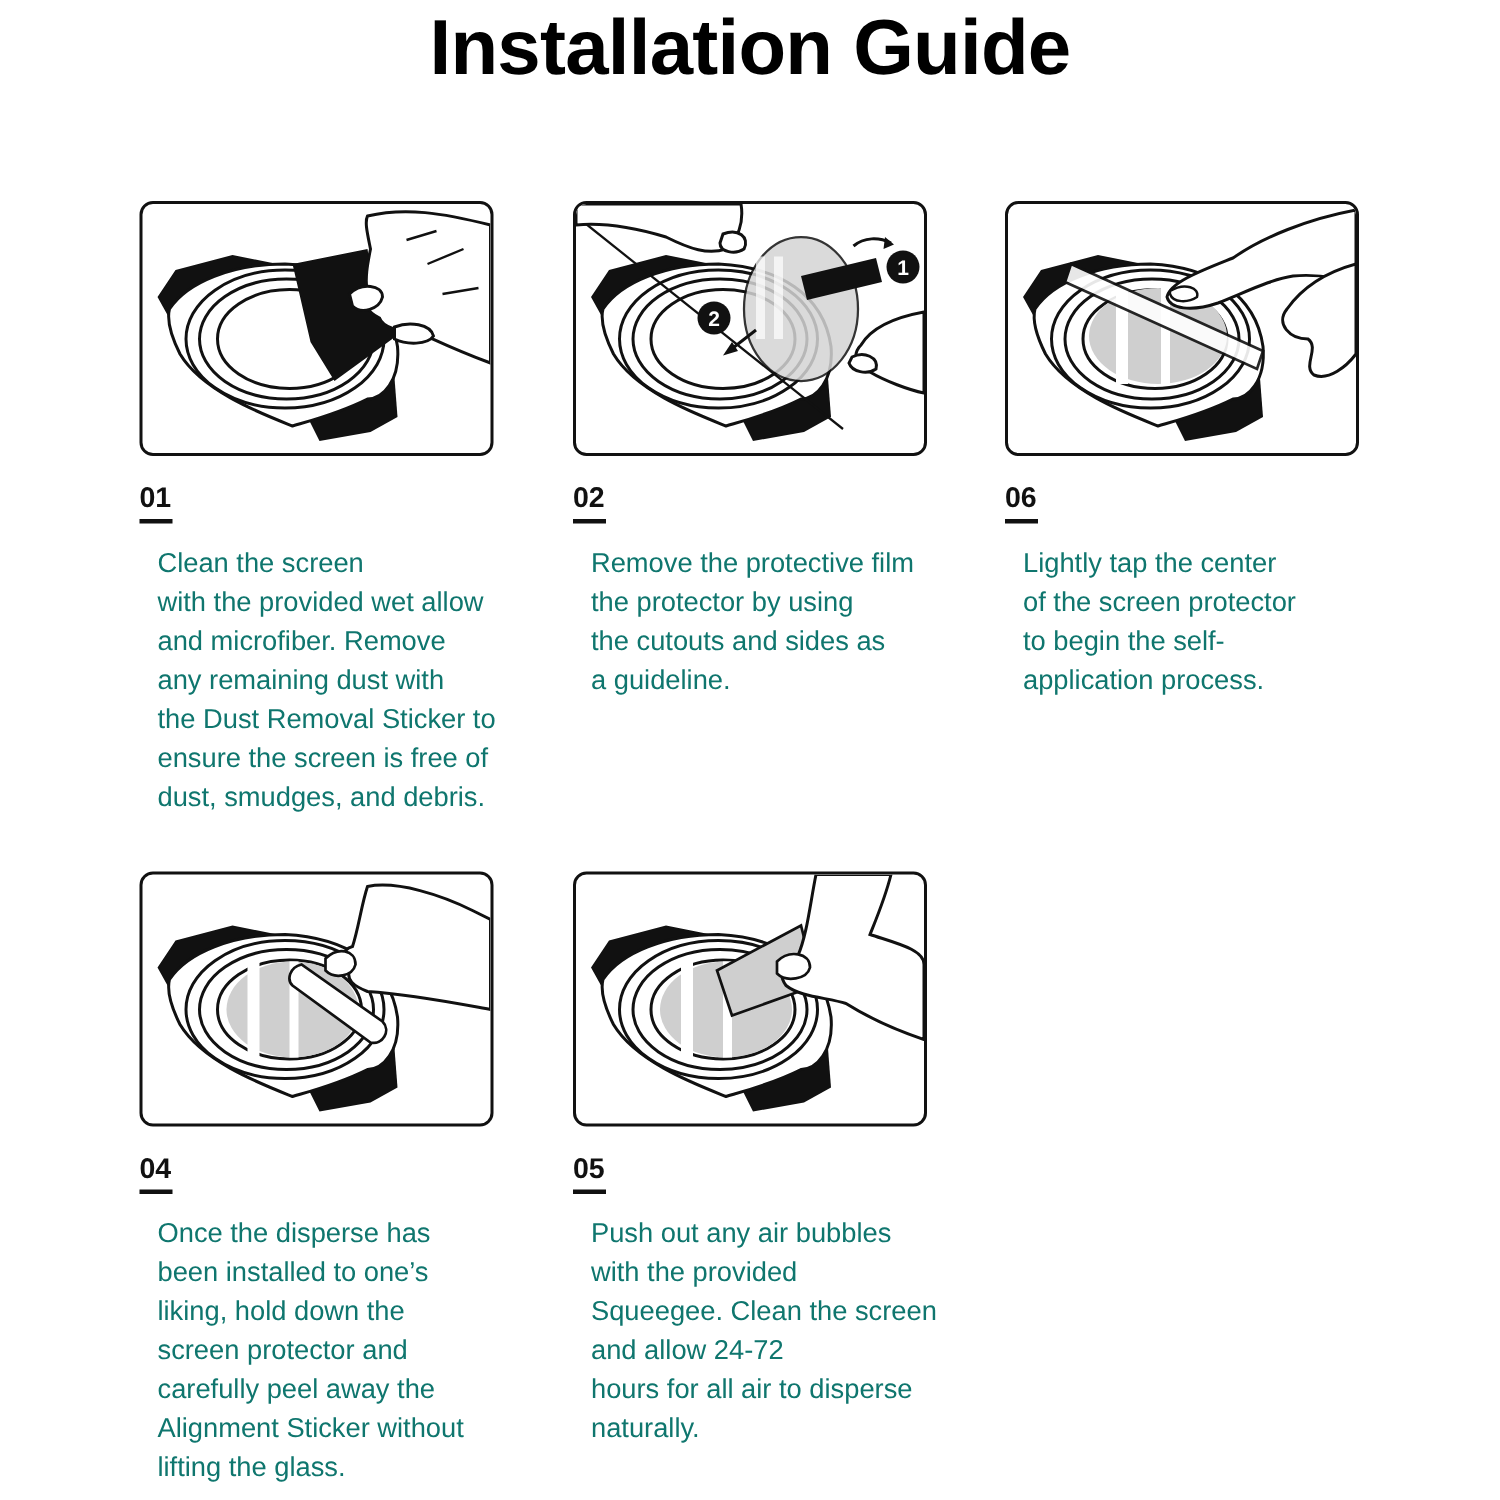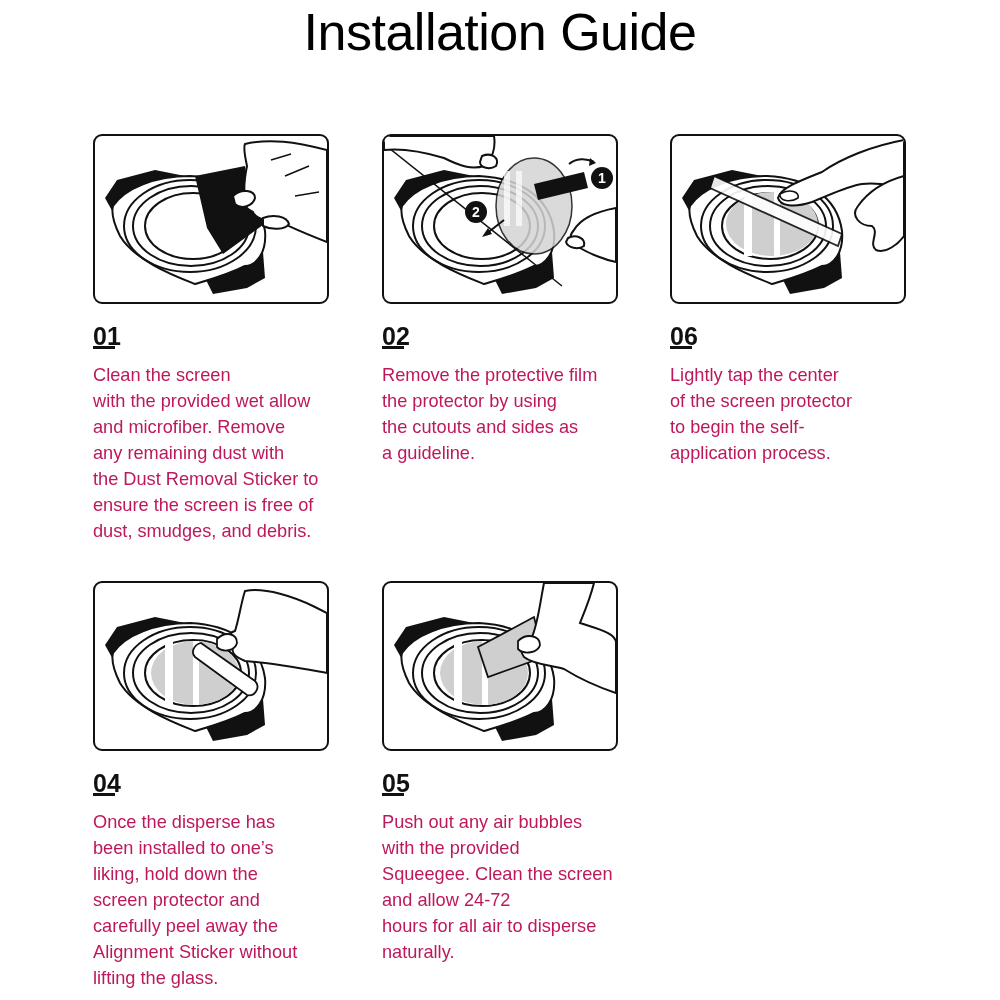--- a/index.html
+++ b/index.html
@@ -1,23 +1,23 @@
 <!DOCTYPE html>
 <html><head>
 <meta charset="utf-8">
 <style>
   html, body { margin:0; padding:0; background:#ffffff; }
   body { width:1000px; height:1000px; position:relative; overflow:hidden; font-family:"Liberation Sans", sans-serif; color:#111; }
-  .title { position:absolute; left:0; top:2px; width:1000px; text-align:center; font-size:52px; font-weight:normal; letter-spacing:-0.5px; color:#000; font-family:"Liberation Sans", sans-serif; }
+  .title { position:absolute; left:0; top:2px; width:1000px; text-align:center; font-size:52px; font-weight:bold; letter-spacing:-0.5px; color:#000; font-family:"Liberation Sans", sans-serif; }
   .step { position:absolute; width:250px; }
   .panel { position:absolute; left:0; top:0; width:232px; height:166px; border:2px solid #111; border-radius:9px; background:#fff; overflow:hidden; }
   .panel svg { position:absolute; left:0; top:0; width:232px; height:166px; }
-  .num { position:absolute; left:0; top:188px; font-size:25px; font-weight:bold; color:#111; }
+  .num { position:absolute; left:0; top:188px; font-size:19px; font-weight:bold; color:#111; }
   .underline { position:absolute; left:0; top:212px; width:22px; height:3px; background:#111; }
-  .desc { position:absolute; left:0; top:228px; width:260px; font-size:18.2px; line-height:26px; color:#be185d; }
+  .desc { position:absolute; left:12px; top:228px; width:260px; font-size:18.2px; line-height:26px; color:#0f766e; }
   .desc span { display:block; white-space:nowrap; }
 </style>
 </head>
 <body>
 
 <div class="title">Installation Guide</div>
 
 <svg width="0" height="0" style="position:absolute">
   <defs>
     <g id="watch">

